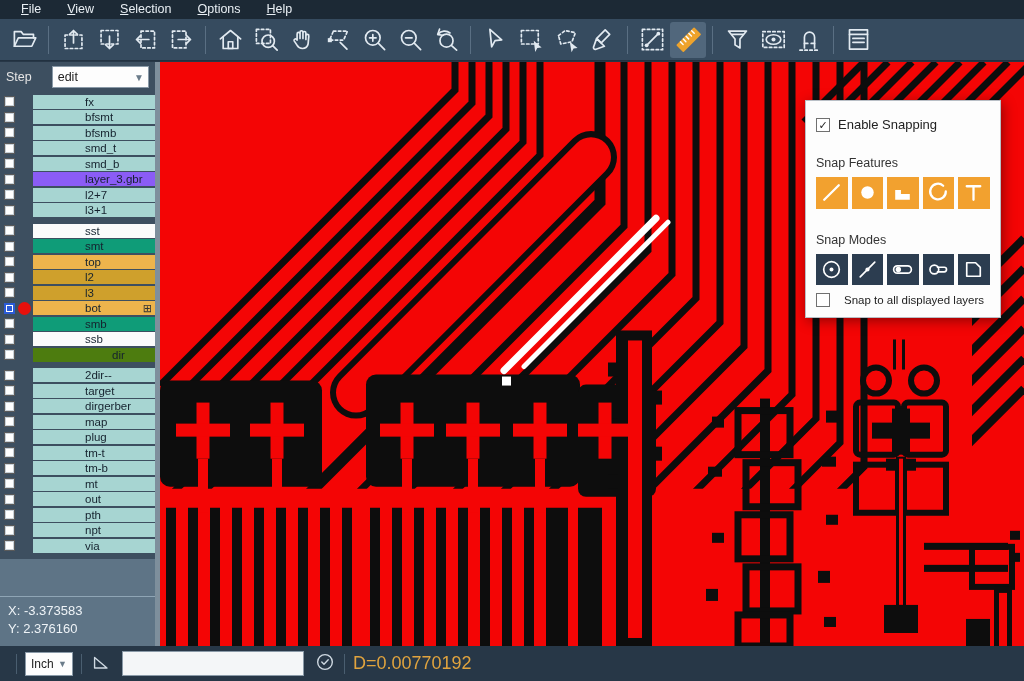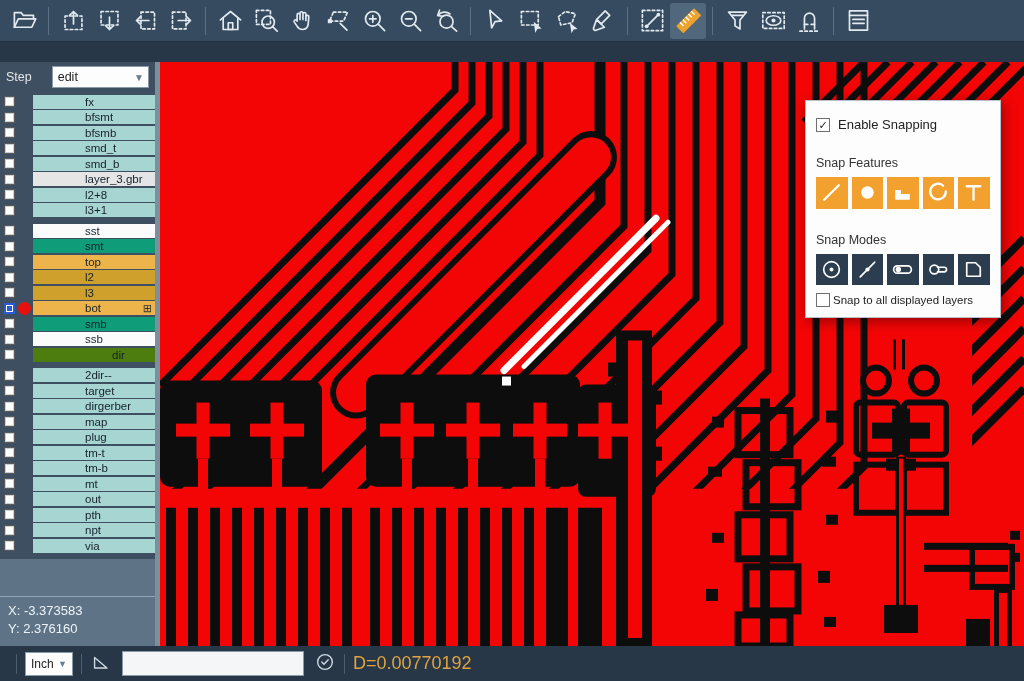--- a/index.html
+++ b/index.html
@@ -83,36 +83,43 @@
     border:1px solid #b9bfc6; box-shadow:2px 3px 12px rgba(0,0,0,.4); }
   .dlg-title { height:25px; display:flex; align-items:center; padding:0 4px 0 10px; }
   .dlg-title .t { flex:1; font-size:13px; color:#222; }
   .dlg-close { width:20px; height:18px; background:#c0504d; color:#fff; font-size:10px;
     font-weight:bold; display:flex; align-items:center; justify-content:center; }
   .dlg-body { padding:8px 10px 10px 10px; }
   .chk-row { display:flex; align-items:center; margin-top:8px; }
   .chk { width:14px; height:14px; border:1px solid #707070; background:#fff;
     font-size:11px; line-height:13px; text-align:center; color:#222; flex:none; }
   .chk-label { margin-left:8px; font-size:13px; color:#222; }
-  .chk-label.small { font-size:11.5px; margin-left:3px; }
+  .chk-label.small { font-size:11.5px; margin-left:14px; }
   .dlg-sect { margin-top:24px; font-size:12.5px; color:#333; }
   .icon-row { display:flex; gap:4px; margin-top:7px; }
   .snap-btn { width:31.5px; height:31.5px; display:flex; align-items:center; justify-content:center; }
   .snap-btn svg { width:25px; height:25px; fill:none; stroke:#fff;
     stroke-linecap:round; stroke-linejoin:round; }
   .snap-btn.feat svg { stroke-width:2.2; }
   .snap-btn.mode svg { stroke-width:1.6; }
   .dlg-close-btn { margin-top:13px; width:100%; height:23px; background:#e7e7e7;
     border:1px solid #a6a6a6; font-size:12.5px; color:#222; text-align:center; line-height:21px; }
 </style>
 </head>
 <body>
 
 <div class="app">
 
+  <div class="menubar">
+      <span class="menu-item"><u>F</u>ile</span>
+      <span class="menu-item"><u>V</u>iew</span>
+      <span class="menu-item"><u>S</u>election</span>
+      <span class="menu-item"><u>O</u>ptions</span>
+      <span class="menu-item"><u>H</u>elp</span>
+    </div>
 
   <div class="toolbar">
       <div class="tb-group">
         <div class="tb-btn">
           <svg viewBox="0 0 24 24">
             <path d="M3 18 V5 h6 l2 2.5 h9 v3"></path>
             <path d="M3 18 L6.5 10.5 H22 L18.5 18 Z"></path>
           </svg>
         </div>
       </div>
@@ -328,31 +335,31 @@
               <div class="lr-gap"></div>
               <div class="lr-name" style="background: rgb(167, 213, 210);">
                 <span class="nm">smd_b</span>
               </div>
             </div>
             <div class="layer-row">
               <div class="lr-checkcol">
                 <div class="lr-check"></div>
               </div>
               <div class="lr-gap"></div>
-              <div class="lr-name" style="background: #e5e5e5;">
+              <div class="lr-name" style="background: #8b5cf6;">
                 <span class="nm">layer_3.gbr</span>
               </div>
             </div>
             <div class="layer-row">
               <div class="lr-checkcol">
                 <div class="lr-check"></div>
               </div>
               <div class="lr-gap"></div>
               <div class="lr-name" style="background: rgb(167, 213, 210);">
-                <span class="nm">l2+8</span>
+                <span class="nm">l2+7</span>
               </div>
             </div>
             <div class="layer-row">
               <div class="lr-checkcol">
                 <div class="lr-check"></div>
               </div>
               <div class="lr-gap"></div>
               <div class="lr-name" style="background: rgb(167, 213, 210);">
                 <span class="nm">l3+1</span>
               </div>

